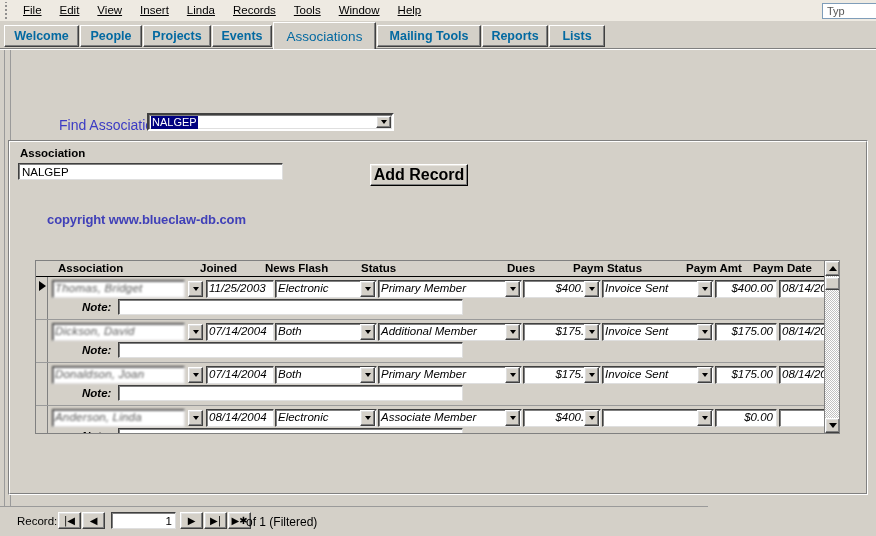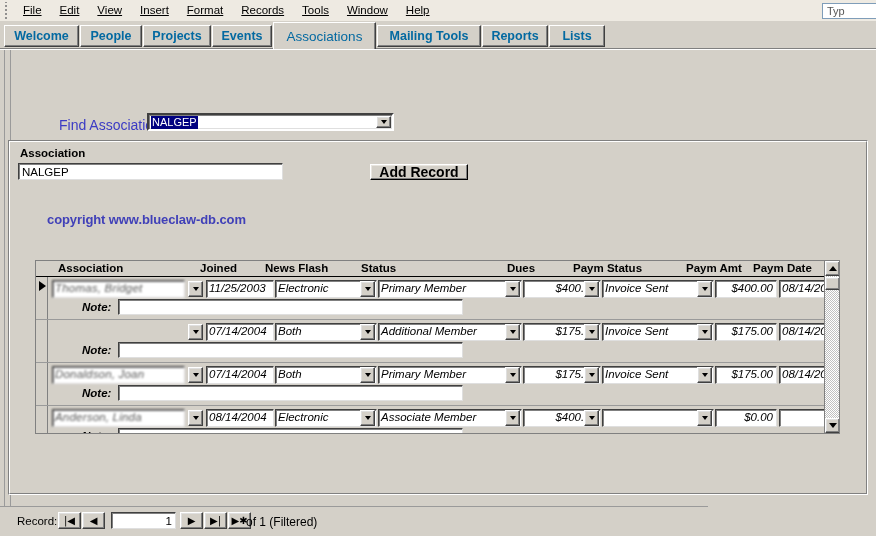--- a/index.html
+++ b/index.html
@@ -131,22 +131,22 @@
     font-weight: bold; font-size: 11.5px;
   }
   .assoc-field {
     position: absolute; left: 8px; top: 21px; width: 265px; height: 17px;
     background: #fff; font-size: 11.5px; padding: 1px 0 0 3px;
     border: 1px solid; border-color: #404040 #dfdfdf #dfdfdf #404040;
     box-shadow: inset 1px 1px 0 #808080;
     line-height: 14px; overflow: hidden; white-space: nowrap;
   }
   .addrec-btn {
-    position: absolute; left: 360px; top: 22px; width: 98px; height: 16px;
-    background: #d4d0c8; font-weight: bold; font-size: 14px;
+    position: absolute; left: 360px; top: 22px; width: 98px; height: 22px;
+    background: #d4d0c8; font-weight: bold; font-size: 16px;
     border: 1px solid; border-color: #ffffff #000000 #000000 #ffffff;
     box-shadow: inset -1px -1px 0 #808080, inset 1px 1px 0 #e8e5df;
     display: flex; align-items: center; justify-content: center; cursor: default;
   }
   .copyright {
     position: absolute; left: 37px; top: 70px;
     color: #4040b8; font-weight: bold; font-size: 13px;
     letter-spacing: -0.1px; white-space: nowrap;
   }
 
@@ -265,21 +265,21 @@
 
 <div id="app">
 
   <div class="menubar">
     <div class="menubar-shade"></div>
     <div class="menubar-grip"></div>
     <div class="menu-item"><span class="u">File</span></div>
     <div class="menu-item"><span class="u">Edit</span></div>
     <div class="menu-item"><span class="u">View</span></div>
     <div class="menu-item"><span class="u">Insert</span></div>
-    <div class="menu-item"><span class="u">Format</span></div>
+    <div class="menu-item"><span class="u">Linda</span></div>
     <div class="menu-item"><span class="u">Records</span></div>
     <div class="menu-item"><span class="u">Tools</span></div>
     <div class="menu-item"><span class="u">Window</span></div>
     <div class="menu-item"><span class="u">Help</span></div>
     <div class="helpbox">Typ</div>
   </div>
 
   <div class="tabstrip">
     <div class="tab" style="left:4px;   width:75px;">Welcome</div>
     <div class="tab" style="left:80px;  width:62px;">People</div>
@@ -352,20 +352,21 @@
                   <i class="arrow-dn"></i>
                 </div>
               <div class="ctl num" style="left:679px; top:3px; width:62px;">$400.00</div>
               <div class="ctl" style="left:743px; top:3px; width:66px;">08/14/2004</div>
               <div class="notelab">Note:</div>
               <div class="notefld"></div>
             </div>
 
             <div class="rec">
               <div class="rec-sel"></div>
+              <div class="ctl blur" style="left:16px; top:3px; width:133px;">Dickson, David</div>
               <div class="ddbtn" style="left:152px; top:4px;">
                   <i class="arrow-dn"></i>
                 </div>
               <div class="ctl" style="left:170px; top:3px; width:68px;">07/14/2004</div>
               <div class="ctl" style="left:239px; top:3px; width:102px;">Both</div>
               <div class="ddbtn" style="left:324px; top:4px;">
                   <i class="arrow-dn"></i>
                 </div>
               <div class="ctl" style="left:342px; top:3px; width:144px;">Additional Member</div>
               <div class="ddbtn" style="left:469px; top:4px;">

